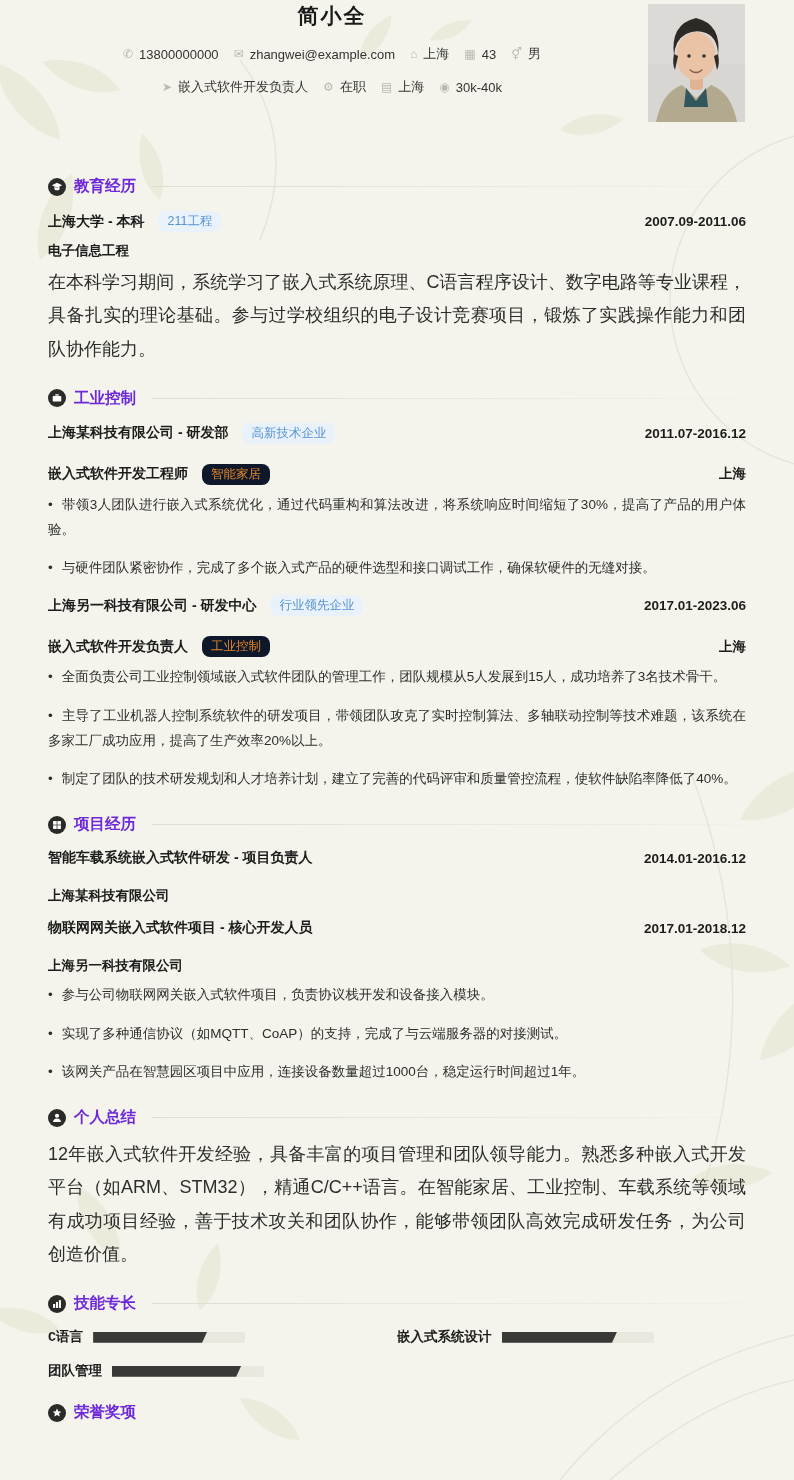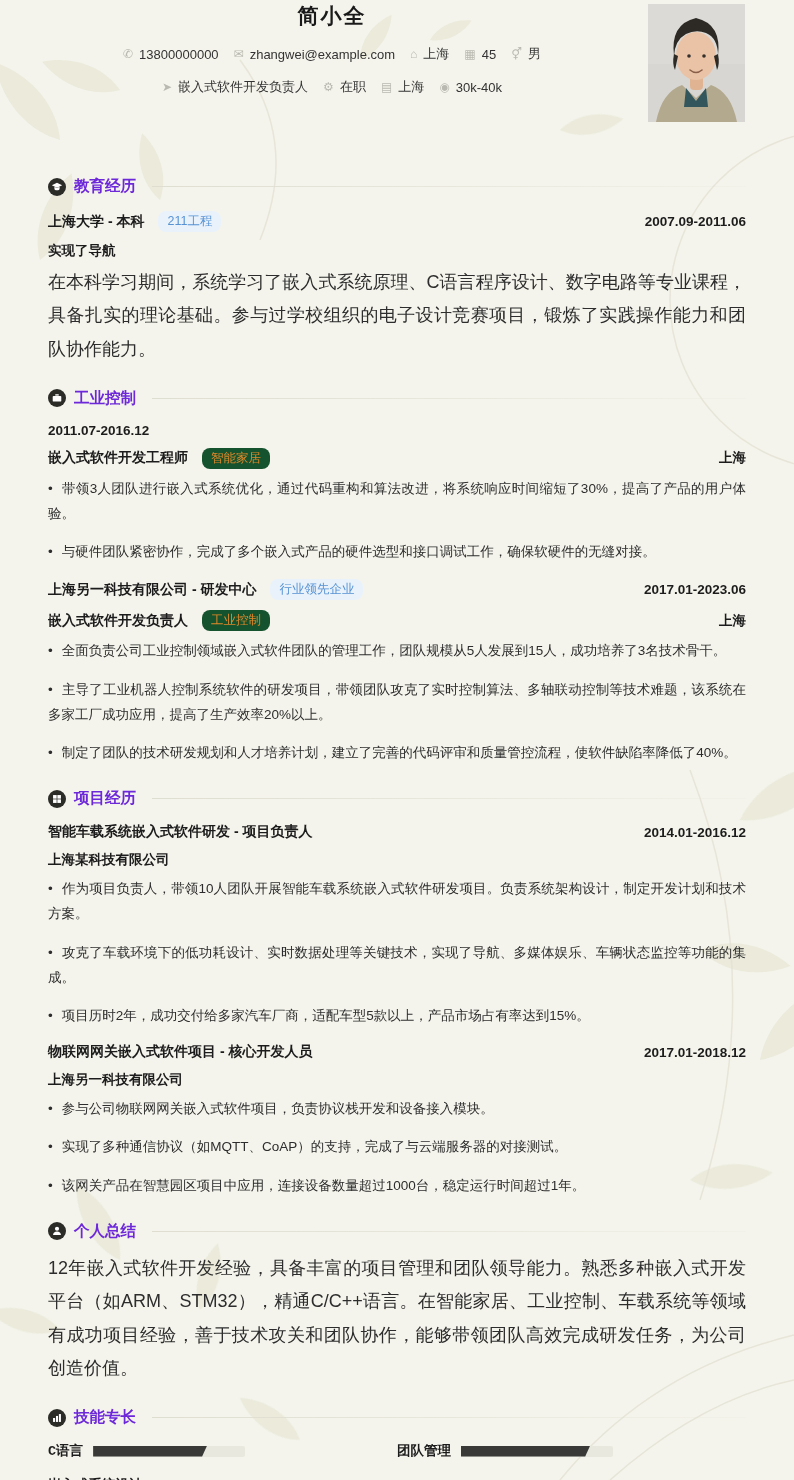--- a/index.html
+++ b/index.html
@@ -26,28 +26,28 @@
   .sec-icon{width:18px;height:18px;border-radius:50%;background:#2b2b28;display:inline-flex;align-items:center;justify-content:center;flex:none;}
   .sec-title{font-size:15.5px;font-weight:bold;color:#6d28d9;white-space:nowrap;}
   .sec-line{flex:1;height:1px;margin-left:8px;background:linear-gradient(to right,#deddd0,rgba(222,221,208,0.1));}
 
   .split{display:flex;justify-content:space-between;align-items:center;}
   .left-group{display:flex;align-items:center;}
   .item-title{font-weight:bold;font-size:14px;color:#1c1c1c;}
   .date{font-weight:bold;font-size:13.5px;color:#1c1c1c;white-space:nowrap;}
   .tag{font-size:12.5px;padding:2px 9px;border-radius:8px;margin-left:14px;white-space:nowrap;}
   .tag.blue{color:#5893d4;background:#e9f2fb;}
-  .tag.orange{color:#e0882a;background:#14532d;}
+  .tag.orange{color:#e0882a;background:#0f172a;}
 
   .edu-top{margin-top:14px;}
   .major{font-weight:bold;font-size:13.5px;margin-top:10px;color:#1c1c1c;}
   .para{font-size:18px;line-height:1.85;margin:6px 0 0 0;color:#2d2d2d;text-align:justify;}
 
   .job{margin-top:14px;}
-  .role-row{margin-top:10px;}
+  .role-row{margin-top:20px;}
   .bullets{margin-top:8px;}
   .bullet{font-size:13.5px;line-height:1.85;color:#2d2d2d;margin-top:5px;text-align:justify;}
   .bullet:first-child{margin-top:0;}
   .bullet::before{content:"•";margin-right:9px;color:#2d2d2d;}
 
   
   .skill-grid{display:grid;grid-template-columns:1fr 1fr;row-gap:16px;margin-top:14px;}
   .skill{display:flex;align-items:center;gap:10px;}
   .skill-name{font-weight:bold;font-size:13.5px;color:#1c1c1c;white-space:nowrap;font-family:Liberation Mono, monospace;}
   .bar-track{width:152px;height:11px;background:#e9e8df;border-radius:2px;}
@@ -100,21 +100,21 @@
         <span class="ci">
           <span class="ic">✉</span>
           <span>zhangwei@example.com</span>
         </span>
         <span class="ci">
           <span class="ic">⌂</span>
           <span>上海</span>
         </span>
         <span class="ci">
           <span class="ic">▦</span>
-          <span>45</span>
+          <span>43</span>
         </span>
         <span class="ci">
           <span class="ic">⚥</span>
           <span>男</span>
         </span>
       </div>
 
       <div class="contact-row">
         <span class="ci">
           <span class="ic">➤</span>
@@ -165,38 +165,42 @@
       <span class="sec-line"></span>
     </div>
 
     <div class="split edu-top">
       <span class="left-group">
         <span class="item-title">上海大学 - 本科</span>
         <span class="tag blue">211工程</span>
       </span>
       <span class="date">2007.09-2011.06</span>
     </div>
-    <div class="major">实现了导航</div>
+    <div class="major">电子信息工程</div>
     <p class="para">在本科学习期间，系统学习了嵌入式系统原理、C语言程序设计、数字电路等专业课程，具备扎实的理论基础。参与过学校组织的电子设计竞赛项目，锻炼了实践操作能力和团队协作能力。</p>
   </section>
 
   <section class="section">
     <div class="sec-head">
       <span class="sec-icon">
         <svg width="12" height="12" viewBox="0 0 14 14" fill="#fff">
           <rect x="2" y="4.6" width="10" height="6.6" rx="1"></rect>
           <rect x="5" y="2.6" width="4" height="1.6"></rect>
         </svg>
       </span>
       <span class="sec-title">工业控制</span>
       <span class="sec-line"></span>
     </div>
 
     <div class="job">
       <div class="split">
+        <span class="left-group">
+          <span class="item-title">上海某科技有限公司 - 研发部</span>
+          <span class="tag blue">高新技术企业</span>
+        </span>
         <span class="date">2011.07-2016.12</span>
       </div>
       <div class="split role-row">
         <span class="left-group">
           <span class="item-title">嵌入式软件开发工程师</span>
           <span class="tag orange">智能家居</span>
         </span>
         <span class="date">上海</span>
       </div>
       <div class="bullets">
@@ -241,25 +245,20 @@
       <span class="sec-title">项目经历</span>
       <span class="sec-line"></span>
     </div>
 
     <div class="job">
       <div class="split">
         <span class="item-title">智能车载系统嵌入式软件研发 - 项目负责人</span>
         <span class="date">2014.01-2016.12</span>
       </div>
       <div class="major role-row">上海某科技有限公司</div>
-      <div class="bullets">
-        <p class="bullet">作为项目负责人，带领10人团队开展智能车载系统嵌入式软件研发项目。负责系统架构设计，制定开发计划和技术方案。</p>
-        <p class="bullet">攻克了车载环境下的低功耗设计、实时数据处理等关键技术，实现了导航、多媒体娱乐、车辆状态监控等功能的集成。</p>
-        <p class="bullet">项目历时2年，成功交付给多家汽车厂商，适配车型5款以上，产品市场占有率达到15%。</p>
-      </div>
     </div>
 
     <div class="job">
       <div class="split">
         <span class="item-title">物联网网关嵌入式软件项目 - 核心开发人员</span>
         <span class="date">2017.01-2018.12</span>
       </div>
       <div class="major role-row">上海另一科技有限公司</div>
       <div class="bullets">
         <p class="bullet">参与公司物联网网关嵌入式软件项目，负责协议栈开发和设备接入模块。</p>
@@ -297,31 +296,31 @@
     </div>
 
     <div class="skill-grid">
       <div class="skill">
         <span class="skill-name">C语言</span>
         <span class="bar-track">
           <span class="bar-fill" style="display: block; width: 75%;"></span>
         </span>
       </div>
       <div class="skill">
+        <span class="skill-name">嵌入式系统设计</span>
+        <span class="bar-track">
+          <span class="bar-fill" style="display: block; width: 76%;"></span>
+        </span>
+      </div>
+      <div class="skill">
         <span class="skill-name">团队管理</span>
         <span class="bar-track">
           <span class="bar-fill" style="display: block; width: 85%;"></span>
         </span>
       </div>
-      <div class="skill">
-        <span class="skill-name">嵌入式系统设计</span>
-        <span class="bar-track">
-          <span class="bar-fill" style="display: block; width: 76%;"></span>
-        </span>
-      </div>
     </div>
   </section>
 
   <section class="section">
     <div class="sec-head">
       <span class="sec-icon">
         <svg width="12" height="12" viewBox="0 0 14 14" fill="#fff">
           <path d="M7 1.8 L8.5 5 L12 5.4 L9.4 7.7 L10.2 11.2 L7 9.4 L3.8 11.2 L4.6 7.7 L2 5.4 L5.5 5 Z"></path>
         </svg>
       </span>

